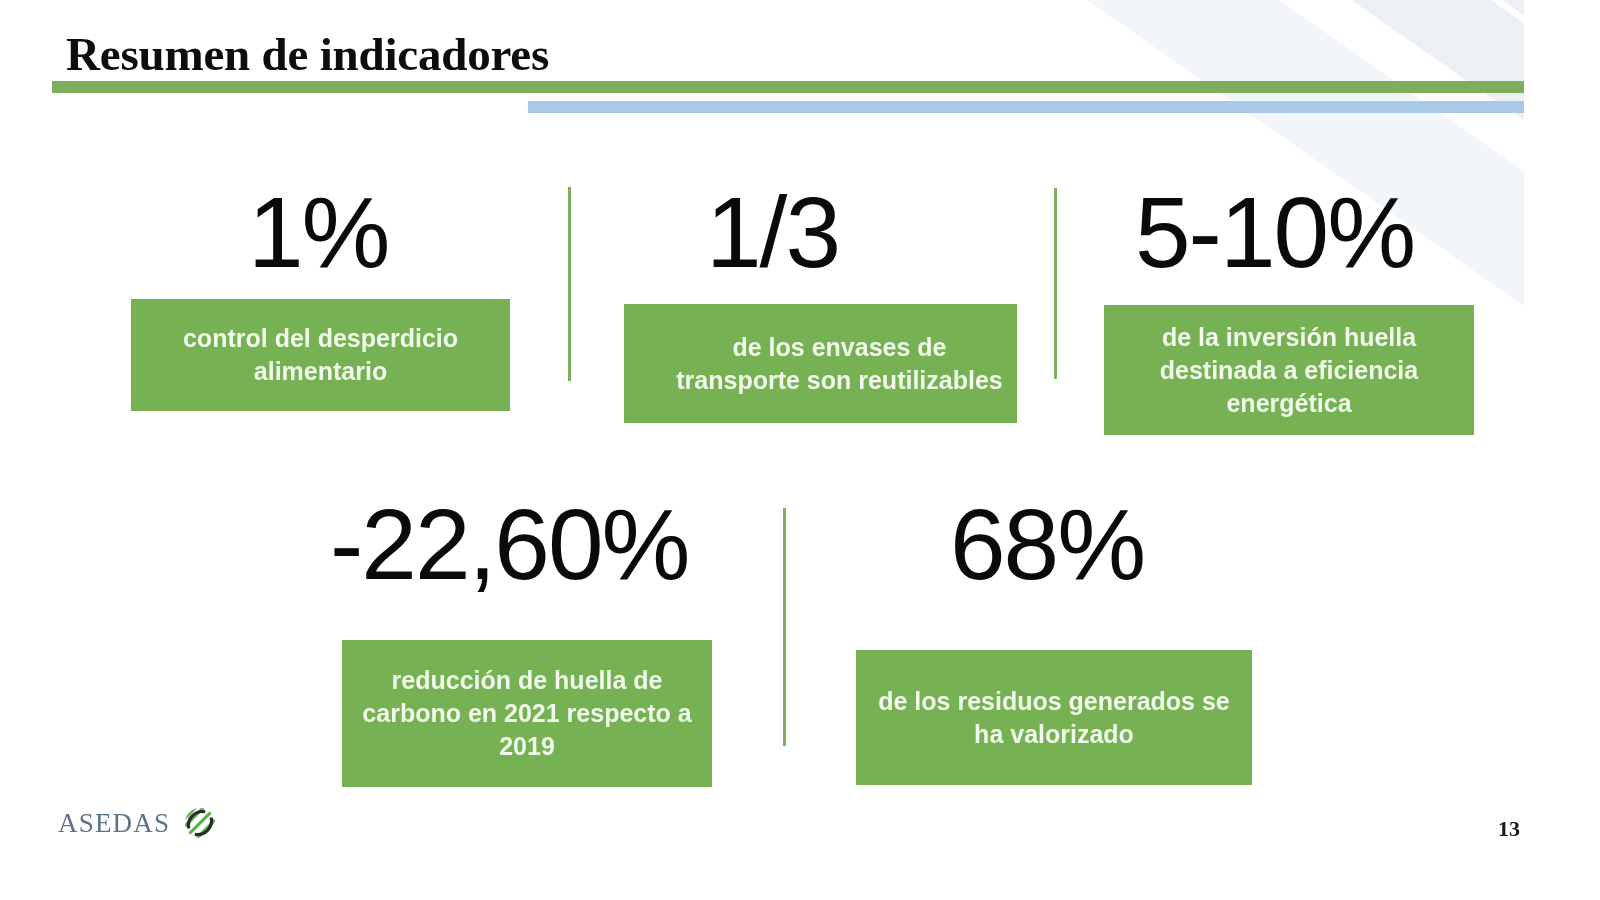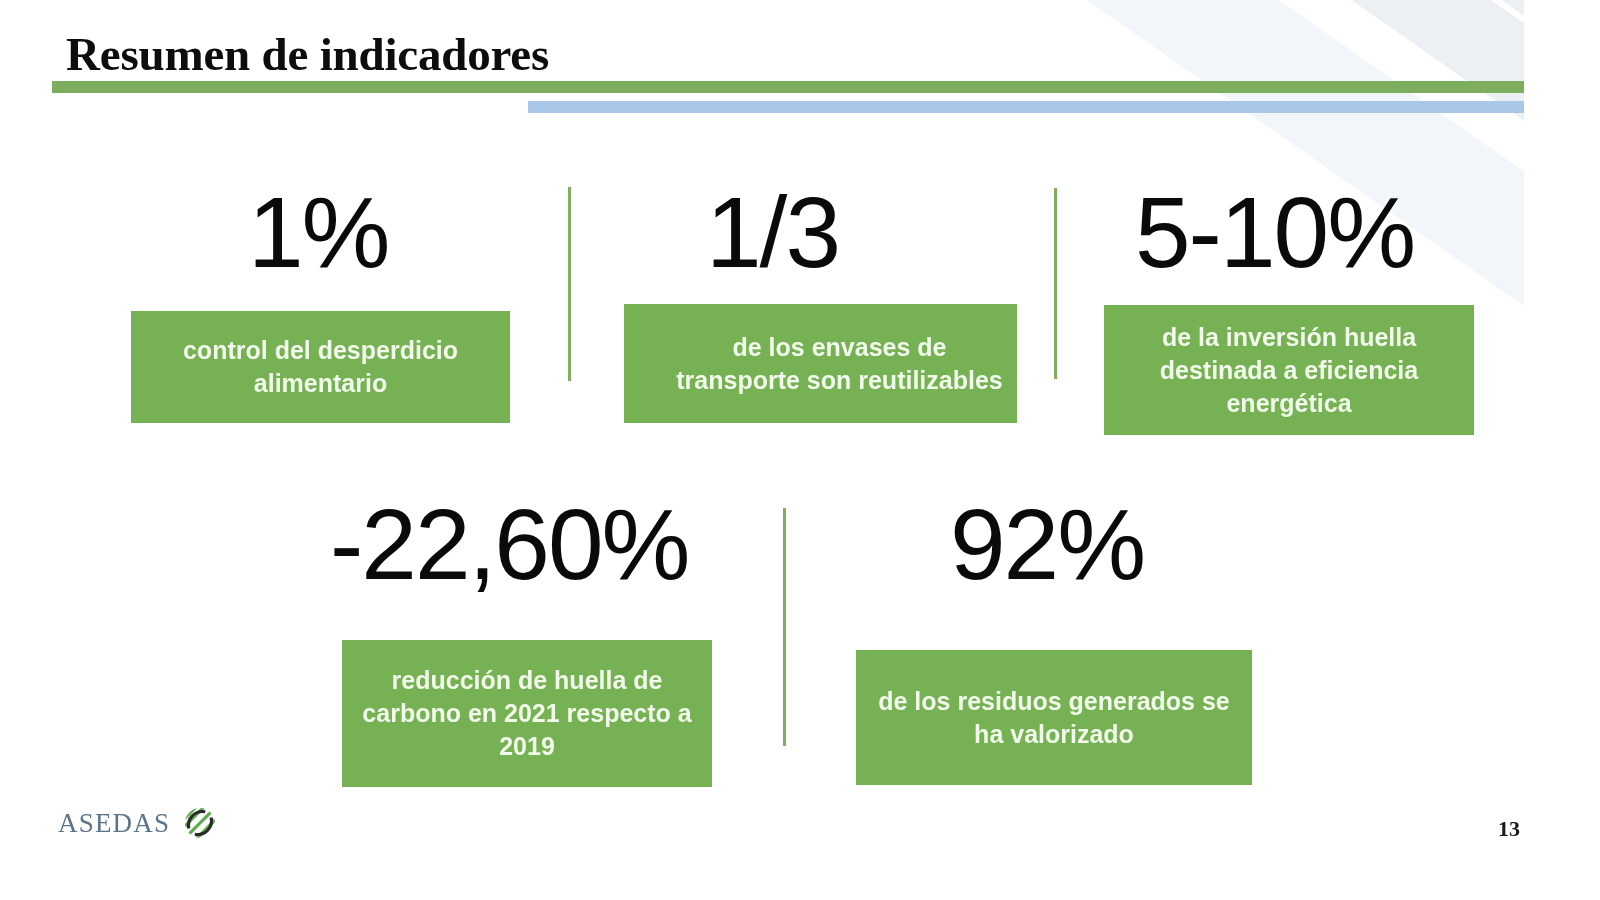--- a/index.html
+++ b/index.html
@@ -145,40 +145,40 @@
   <div class="page-title">Resumen de indicadores</div>
   <div class="rule-green"></div>
   <div class="rule-blue"></div>
 
   <div class="divider" style="left:568px; top:187px; height:194px;"></div>
   <div class="divider" style="left:1054px; top:188px; height:191px;"></div>
   <div class="divider" style="left:783px; top:508px; height:238px;"></div>
 
   <div class="metric">
     <div class="metric-value" style="left:248px; top:182px; font-size:100px;">1%</div>
-    <div class="metric-caption" style="left:131px; top:311px; width:379px; height:112px;">control del desperdicio alimentario</div>
+    <div class="metric-caption" style="left:131px; top:299px; width:379px; height:112px;">control del desperdicio alimentario</div>
   </div>
 
   <div class="metric">
     <div class="metric-value" style="left:706px; top:182px; font-size:100px;">1/3</div>
     <div class="metric-caption" style="left:624px; top:304px; width:393px; height:119px;padding-left:48px;">de los envases de transporte son reutilizables</div>
   </div>
 
   <div class="metric">
     <div class="metric-value" style="left:1135px; top:182px; font-size:100px;">5-10%</div>
     <div class="metric-caption" style="left:1104px; top:305px; width:370px; height:130px;">de la inversión huella destinada a eficiencia energética</div>
   </div>
 
   <div class="metric">
     <div class="metric-value" style="left:330px; top:494px; font-size:100px;">-22,60%</div>
     <div class="metric-caption" style="left:342px; top:640px; width:370px; height:147px;">reducción de huella de carbono en 2021 respecto a 2019</div>
   </div>
 
   <div class="metric">
-    <div class="metric-value" style="left:950px; top:494px; font-size:100px;">92%</div>
+    <div class="metric-value" style="left:950px; top:494px; font-size:100px;">68%</div>
     <div class="metric-caption" style="left:856px; top:650px; width:396px; height:135px;">de los residuos generados se ha valorizado</div>
   </div>
 
   <div class="logo">
     <span class="logo-word">ASEDAS</span>
     <svg class="logo-mark" width="34" height="34" viewBox="0 0 34 34">
       <defs>
         <clipPath id="markClip">
           <circle cx="17" cy="17" r="15"></circle>
         </clipPath>

